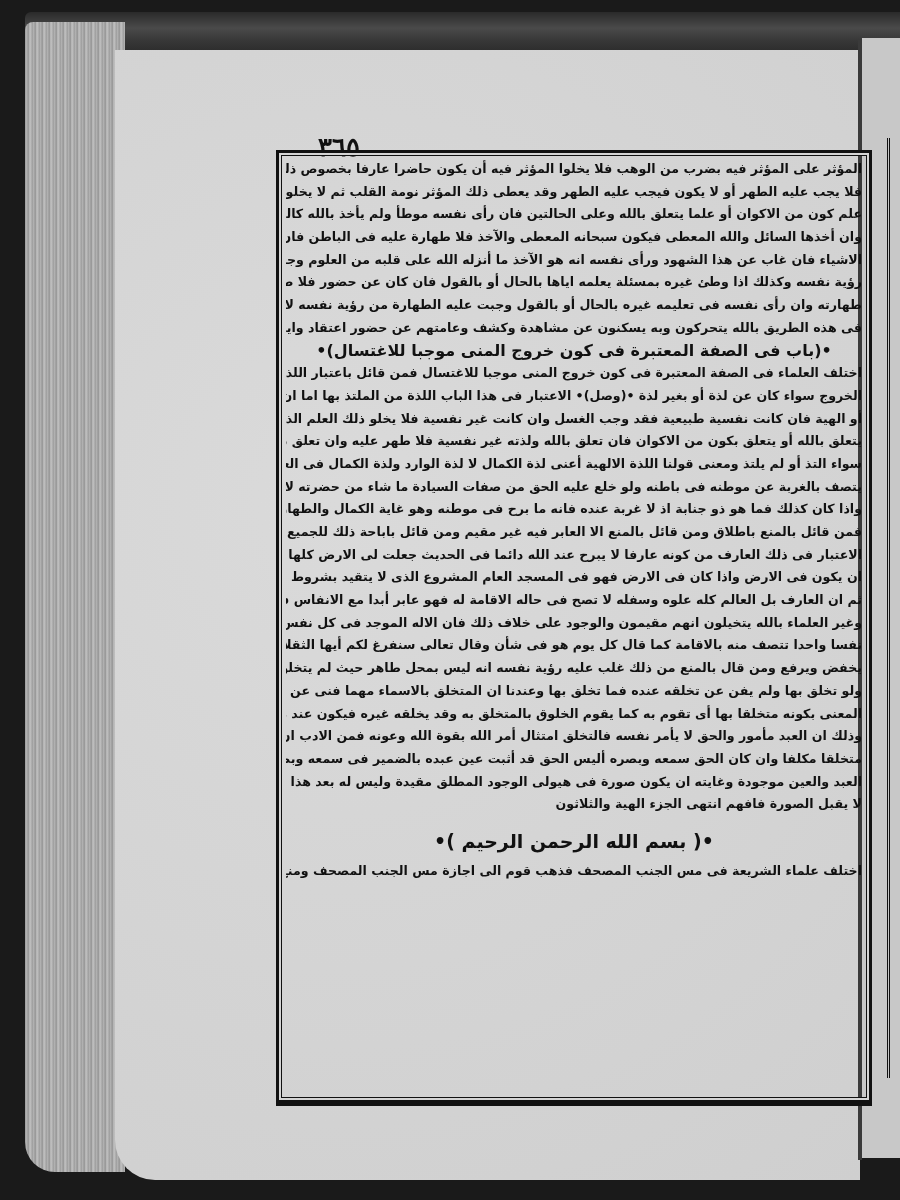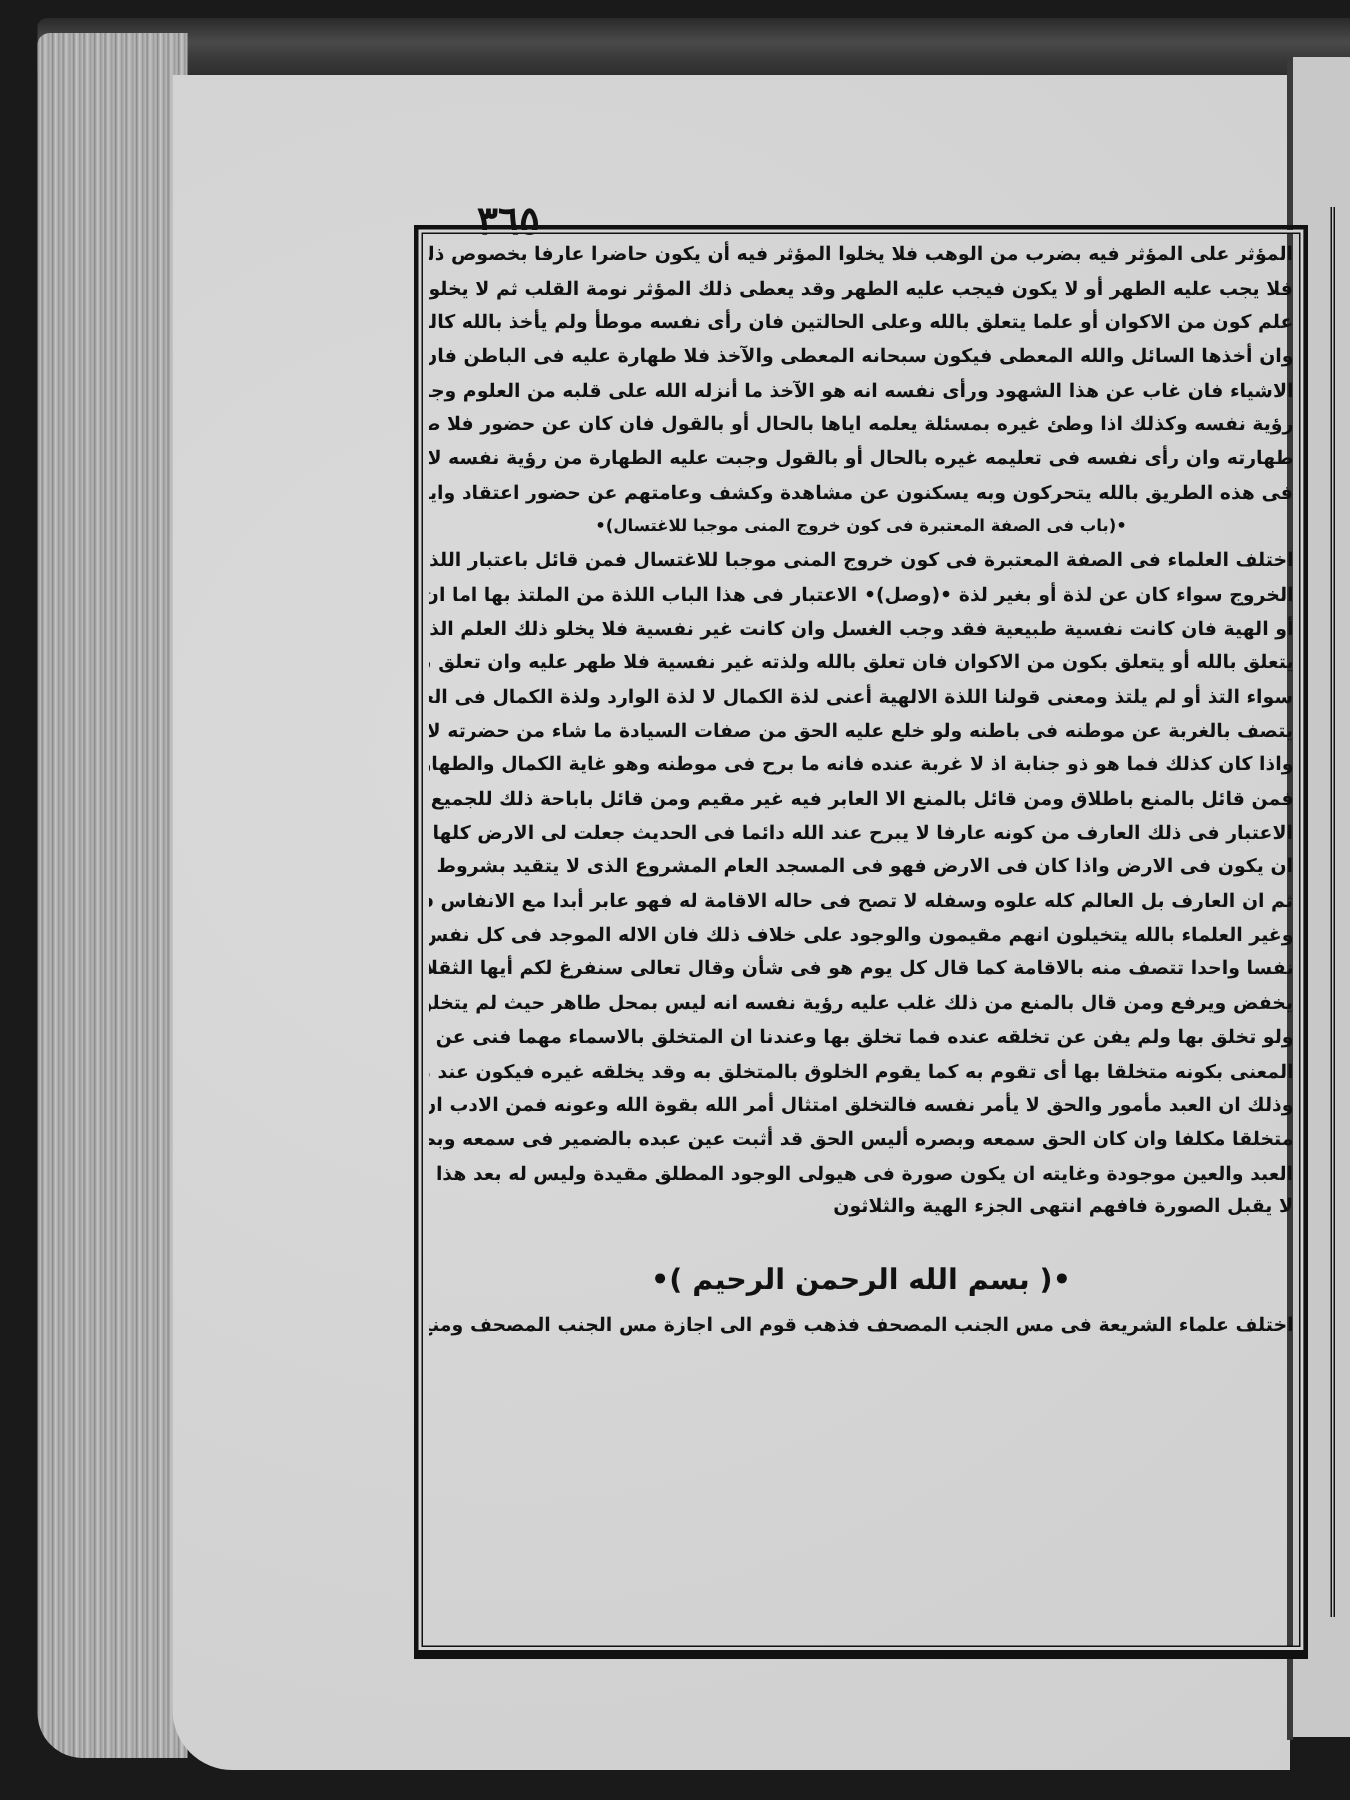--- a/index.html
+++ b/index.html
@@ -61,24 +61,24 @@
       font-weight: bold;
     }
     .line {
       height: 22.7px; line-height: 22.7px;
       white-space: nowrap; overflow: hidden;
       text-align: justify; text-align-last: justify;
     }
     .line.last { text-align-last: right; }
     .heading {
       height: 22.7px; line-height: 22.7px; text-align: right; text-align-last: center;
-      font-size: 11px;
+      font-size: 16px;
     }
     .basmala {
-      height: 38px; line-height: 38px; text-align: center; font-size: 19px; margin-top: 18px;
+      height: 38px; line-height: 38px; text-align: center; font-size: 19px; margin-top: 6px;
     }
   </style>
 </head>
 <body>
 
 <div class="top-cover"></div>
 <div class="page-stack"></div>
 <div class="page"></div>
 <div class="gutter"></div>
 <div class="next-page">

